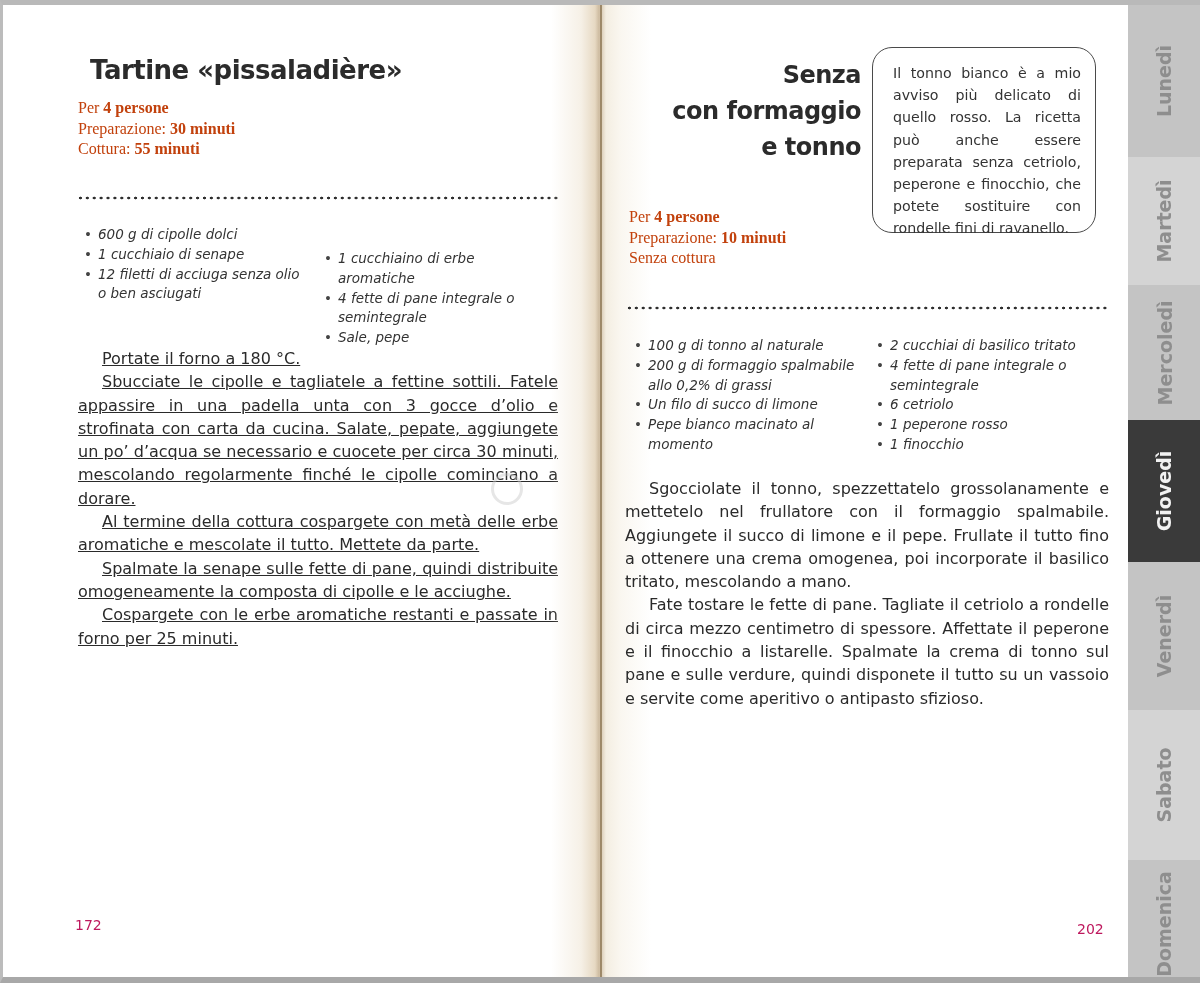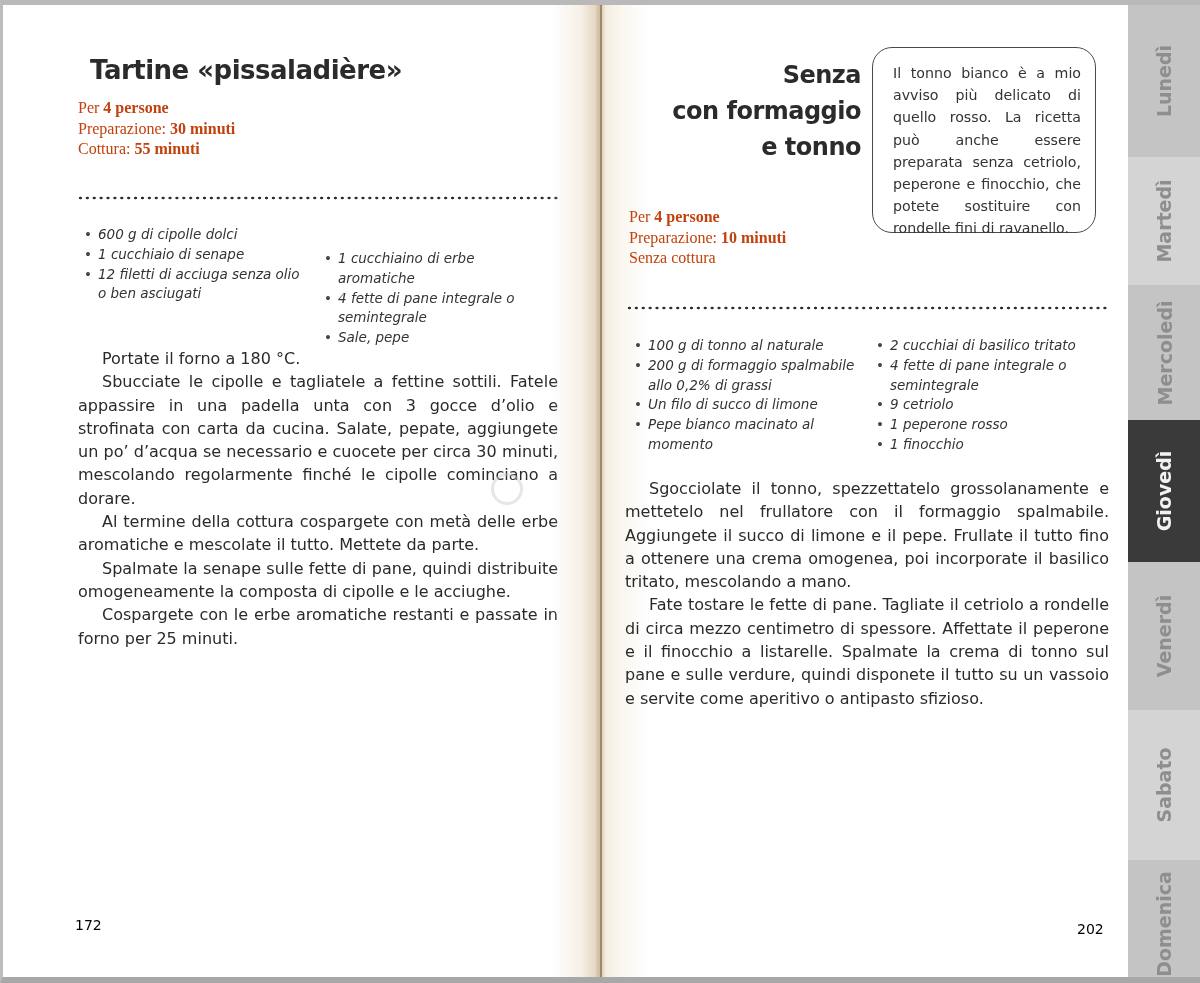--- a/index.html
+++ b/index.html
@@ -94,36 +94,36 @@
     .left-ing-2 { left: 319px; top: 220px; width: 200px; margin-top: 24px; }
     .right-ing-1 { left: 33px; top: 331px; width: 230px; }
     .right-ing-2 { left: 275px; top: 331px; width: 230px; }
 
     .body-text {
       position: absolute; margin: 0;
       font-size: 16px; line-height: 23.3px;
       color: #2a2a2a; text-align: justify;
     }
     .body-text p { margin: 0; text-indent: 24px; }
-    .left-body { left: 75px; top: 342px; width: 480px; }
+    .left-body { left: 75px; top: 342px; width: 480px; text-decoration: underline; }
     .right-body { left: 26px; top: 472px; width: 484px; }
 
     .note-box {
       position: absolute; left: 273px; top: 42px;
       width: 224px; height: 186px;
       border: 1.5px solid #4a4a4a; border-radius: 20px;
       box-sizing: border-box;
       padding: 14px 14px 10px 20px;
       font-size: 14.2px; line-height: 22.2px;
       color: #333; text-align: justify;
       background: #fff;
     }
 
     .page-number {
-      position: absolute; font-size: 14px; color: #000000;
+      position: absolute; font-size: 14px; color: #be185d;
     }
     .left-num { left: 72px; top: 912px; }
     .right-num { left: 478px; top: 916px; }
 
     
     .watermark {
       position: absolute; left: 488px; top: 464px;
       font-size: 30px; font-weight: bold; color: rgba(200,200,200,0.45);
       letter-spacing: 0.5px; pointer-events: none; white-space: nowrap;
     }
@@ -212,21 +212,21 @@
 
     <ul class="ing-col right-ing-1">
       <li>100 g di tonno al naturale</li>
       <li>200 g di formaggio spalmabile allo 0,2% di grassi</li>
       <li>Un filo di succo di limone</li>
       <li>Pepe bianco macinato al momento</li>
     </ul>
     <ul class="ing-col right-ing-2">
       <li>2 cucchiai di basilico tritato</li>
       <li>4 fette di pane integrale o semintegrale</li>
-      <li>9 cetriolo</li>
+      <li>6 cetriolo</li>
       <li>1 peperone rosso</li>
       <li>1 finocchio</li>
     </ul>
 
     <div class="body-text right-body">
       <p>Sgocciolate il tonno, spezzettatelo grossolanamente e mettetelo nel frullatore con il formaggio spalmabile. Aggiungete il succo di limone e il pepe. Frullate il tutto fino a ottenere una crema omogenea, poi incorporate il basilico tritato, mescolando a mano.</p>
       <p>Fate tostare le fette di pane. Tagliate il cetriolo a rondelle di circa mezzo centimetro di spessore. Affettate il peperone e il finocchio a listarelle. Spalmate la crema di tonno sul pane e sulle verdure, quindi disponete il tutto su un vassoio e servite come aperitivo o antipasto sfizioso.</p>
     </div>
 
     <div class="page-number right-num">202</div>

